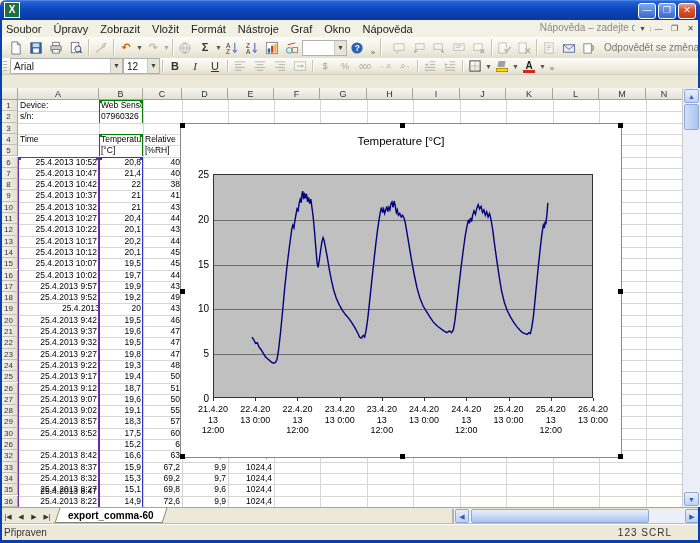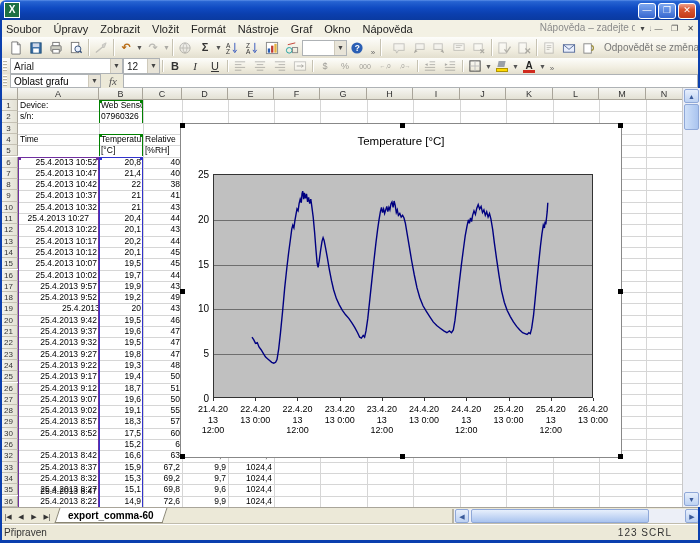--- a/index.html
+++ b/index.html
@@ -383,29 +383,20 @@
         <span class="fillico"></span>
       </div>
       <div class="dd">▼</div>
       <div class="tbtn">
         <span class="fontico">A</span>
       </div>
       <div class="dd">▼</div>
       <div class="chev">»</div>
     </div>
 
-  <div class="formulabar">
-    <div class="grip"></div>
-    <div class="namebox">
-      <span>Oblast grafu</span>
-      <span class="ca">▼</span>
-    </div>
-    <div class="fx">fx</div>
-    <div class="fieldinput"></div>
-  </div>
 
   <div class="sheet" id="sheet">
       <div class="cornerhdr" style="left: 0px; width: 18px;"></div>
       <div class="colhdr" style="left: 18px; width: 81px;">A</div>
       <div class="colhdr" style="left: 99px; width: 44px;">B</div>
       <div class="colhdr" style="left: 143px; width: 39px;">C</div>
       <div class="colhdr" style="left: 182px; width: 46px;">D</div>
       <div class="colhdr" style="left: 228px; width: 46px;">E</div>
       <div class="colhdr" style="left: 274px; width: 46px;">F</div>
       <div class="colhdr" style="left: 320px; width: 47px;">G</div>
@@ -469,21 +460,21 @@
       <div class="cell num" style="left: 18px; width: 81px; top: 102.4px; height: 11.3px; line-height: 11.3px;">25.4.2013 10:37</div>
       <div class="cell num" style="left: 99px; width: 44px; top: 102.4px; height: 11.3px; line-height: 11.3px;">21</div>
       <div class="cell num" style="left: 143px; width: 39px; top: 102.4px; height: 11.3px; line-height: 11.3px;">41</div>
       <div class="rowhdr" style="top: 113.7px; height: 11.3px; line-height: 11.3px;">10</div>
       <div class="hrow" style="top: 125px;"></div>
       <div class="cell num" style="left: 18px; width: 81px; top: 113.7px; height: 11.3px; line-height: 11.3px;">25.4.2013 10:32</div>
       <div class="cell num" style="left: 99px; width: 44px; top: 113.7px; height: 11.3px; line-height: 11.3px;">21</div>
       <div class="cell num" style="left: 143px; width: 39px; top: 113.7px; height: 11.3px; line-height: 11.3px;">43</div>
       <div class="rowhdr" style="top: 125px; height: 11.3px; line-height: 11.3px;">11</div>
       <div class="hrow" style="top: 136.3px;"></div>
-      <div class="cell num" style="left: 10px; width: 81px; top: 125px; height: 11.3px; line-height: 11.3px; padding-left: 12px;">25.4.2013 10:27</div>
+      <div class="cell num" style="left: 18px; width: 81px; top: 125px; height: 11.3px; line-height: 11.3px; padding-left: 12px;">25.4.2013 10:27</div>
       <div class="cell num" style="left: 99px; width: 44px; top: 125px; height: 11.3px; line-height: 11.3px;">20,4</div>
       <div class="cell num" style="left: 143px; width: 39px; top: 125px; height: 11.3px; line-height: 11.3px;">44</div>
       <div class="rowhdr" style="top: 136.3px; height: 11.3px; line-height: 11.3px;">12</div>
       <div class="hrow" style="top: 147.6px;"></div>
       <div class="cell num" style="left: 18px; width: 81px; top: 136.3px; height: 11.3px; line-height: 11.3px;">25.4.2013 10:22</div>
       <div class="cell num" style="left: 99px; width: 44px; top: 136.3px; height: 11.3px; line-height: 11.3px;">20,1</div>
       <div class="cell num" style="left: 143px; width: 39px; top: 136.3px; height: 11.3px; line-height: 11.3px;">43</div>
       <div class="rowhdr" style="top: 147.6px; height: 11.3px; line-height: 11.3px;">13</div>
       <div class="hrow" style="top: 158.9px;"></div>
       <div class="cell num" style="left: 18px; width: 81px; top: 147.6px; height: 11.3px; line-height: 11.3px;">25.4.2013 10:17</div>

